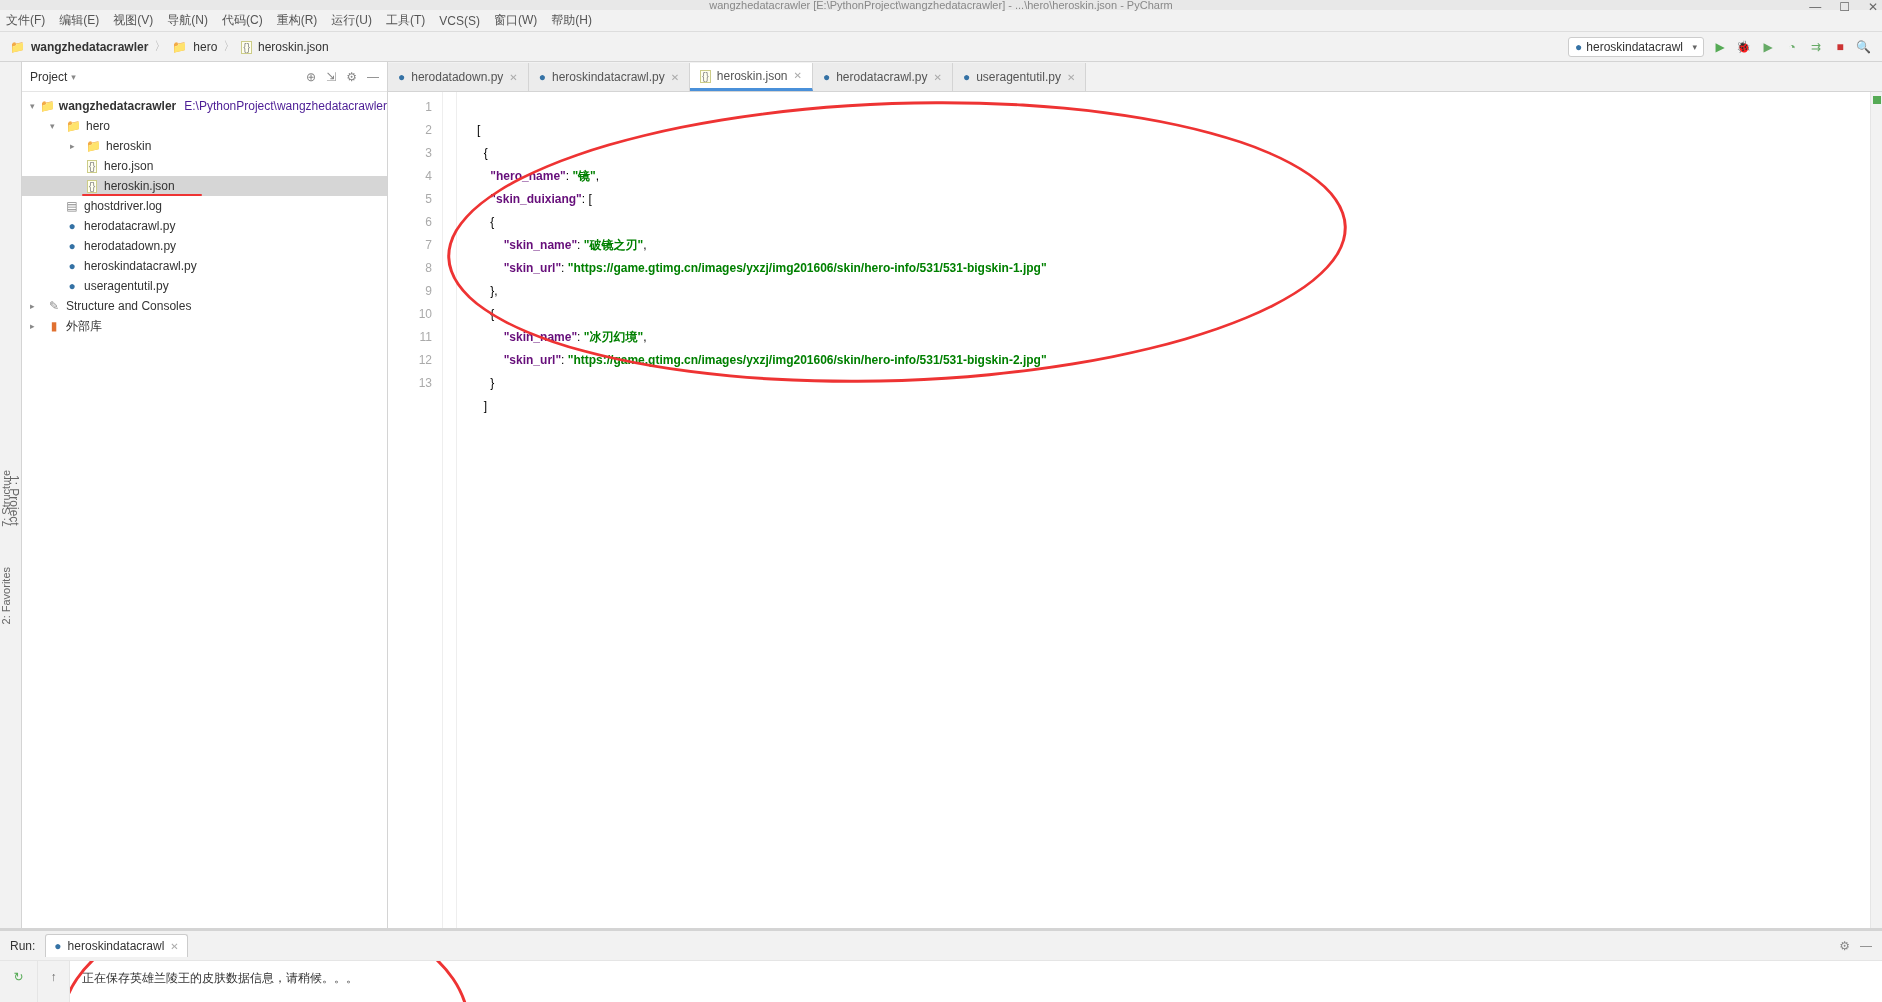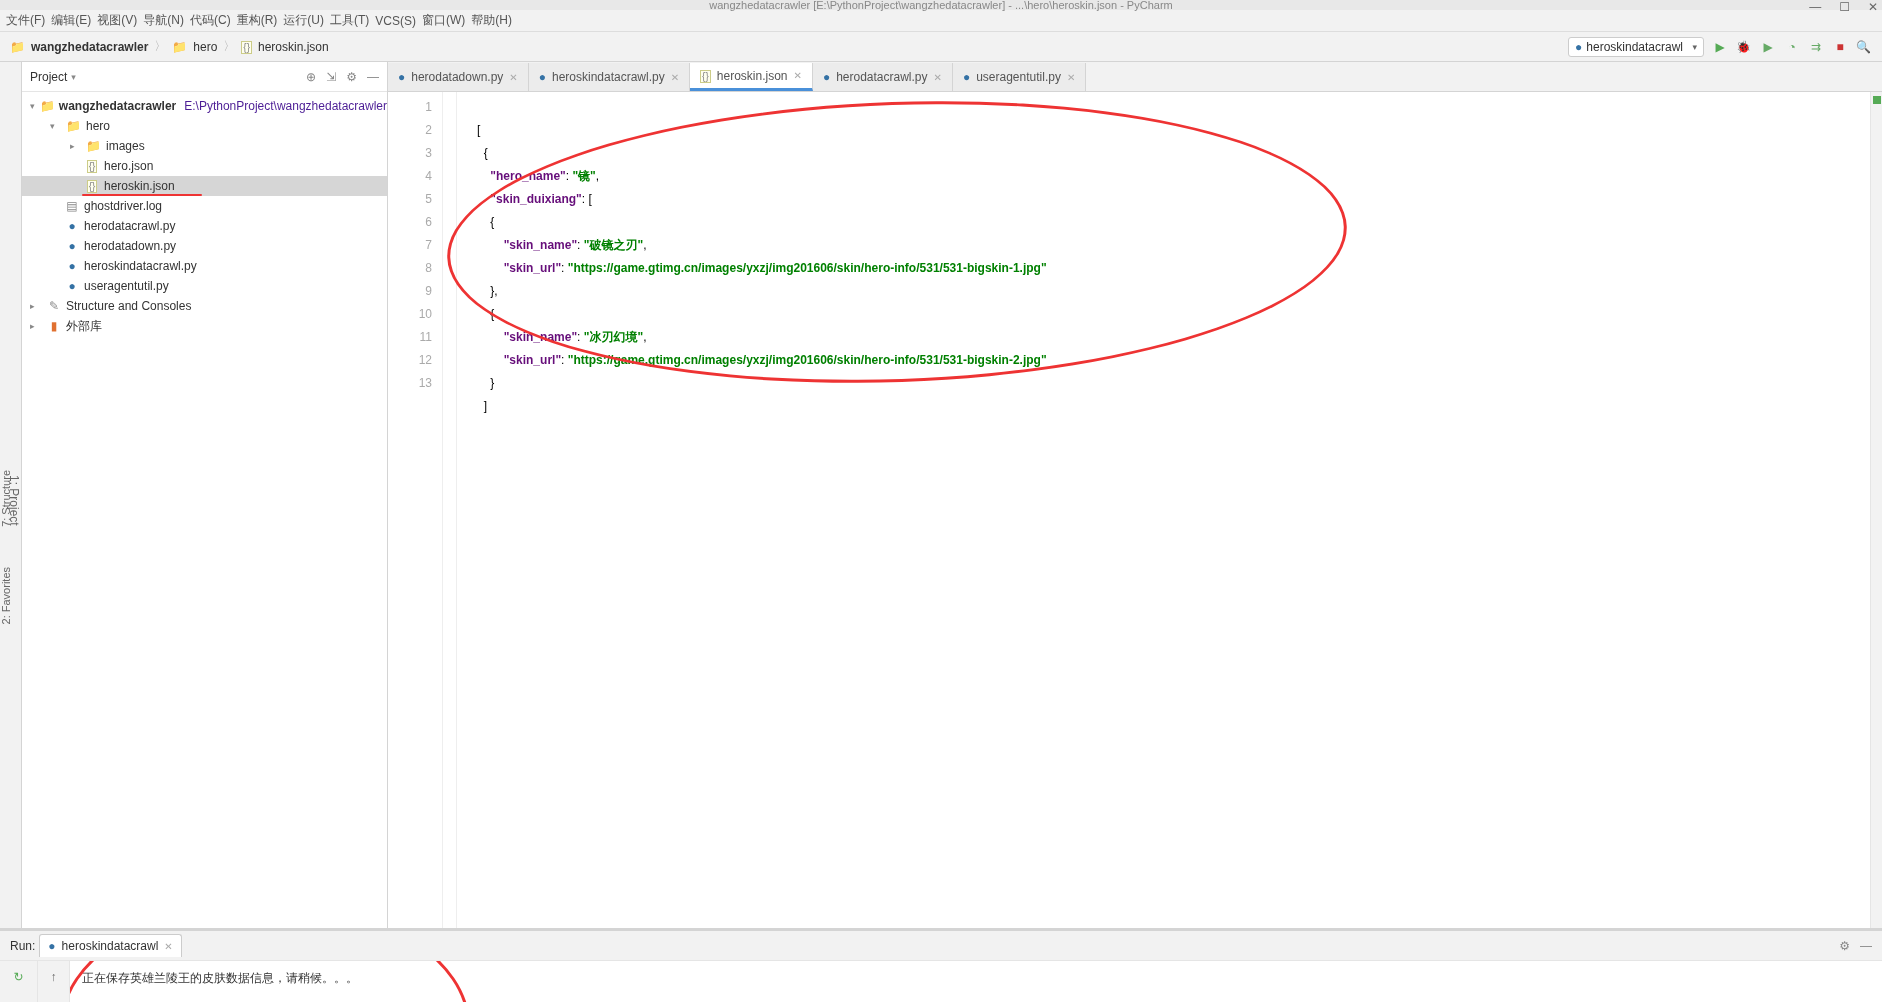--- a/index.html
+++ b/index.html
@@ -5,21 +5,21 @@
 * { margin:0; padding:0; box-sizing:border-box; font-family:"Segoe UI","Microsoft YaHei",sans-serif; font-size:12px; }
 body { background:#f2f2f2; width:1882px; height:1002px; overflow:hidden; color:#333; position:relative; }
 
 
 .titlebar { height:10px; background:#e8e8e8; display:flex; align-items:center; padding:0 20px; position:relative; }
 .titlebar .title { position:absolute; left:50%; transform:translateX(-50%); color:#888; font-size:11px; }
 .winbtns { position:absolute; right:4px; top:0; display:flex; gap:18px; color:#666; }
 .winbtns span { cursor:default; }
 
 
-.menubar { height:22px; background:#f2f2f2; display:flex; align-items:center; padding:0 6px; gap:6px; color:#555; border-bottom:1px solid #ddd; }
+.menubar { height:22px; background:#f2f2f2; display:flex; align-items:center; padding:0 6px; gap:14px; color:#555; border-bottom:1px solid #ddd; }
 
 
 .navrow { height:30px; background:#f2f2f2; display:flex; align-items:center; border-bottom:1px solid #d4d4d4; }
 .breadcrumb { display:flex; align-items:center; gap:6px; padding:0 10px; }
 .breadcrumb .sep { color:#aaa; }
 .rightctrls { margin-left:auto; display:flex; align-items:center; gap:8px; padding-right:10px; }
 .runconfig { border:1px solid #ccc; background:#fff; border-radius:3px; padding:2px 20px 2px 6px; display:flex; align-items:center; gap:4px; position:relative; }
 .runconfig::after { content:"▾"; position:absolute; right:6px; color:#666; font-size:9px; }
 .tbicon { width:16px; height:16px; display:inline-flex; align-items:center; justify-content:center; color:#6a6; }
 
@@ -157,21 +157,21 @@
         <span class="hint">E:\PythonProject\wangzhedatacrawler</span>
       </div>
       <div class="node" style="padding-left:28px">
         <span class="chev">▾</span>
         <span class="icon ic-folder"></span>
         <span>hero</span>
       </div>
       <div class="node" style="padding-left:48px">
         <span class="chev">▸</span>
         <span class="icon ic-folder"></span>
-        <span>images</span>
+        <span>heroskin</span>
       </div>
       <div class="node" style="padding-left:62px">
         <span class="icon ic-json"></span>
         <span>hero.json</span>
       </div>
       <div class="node sel" style="padding-left:62px">
         <span class="icon ic-json"></span>
         <span>heroskin.json</span>
       </div>
       <div class="redline" style="left:60px;top:102px;width:120px"></div>
@@ -271,21 +271,21 @@
       </div>
       <div class="errstripe">
           <div class="ok"></div>
         </div>
     </div>
   </div>
 </div>
 
 <div class="runpanel">
   <div class="runhead">
-    <span style="margin-right:4px">Run:</span>
+    <span style="margin-right:10px">Run:</span>
     <div class="rtab">
       <span class="ic-py"></span>
       <span>heroskindatacrawl</span>
       <span class="x">✕</span>
     </div>
     <div class="gear">
       <span>⚙</span>
       <span>—</span>
     </div>
   </div>

